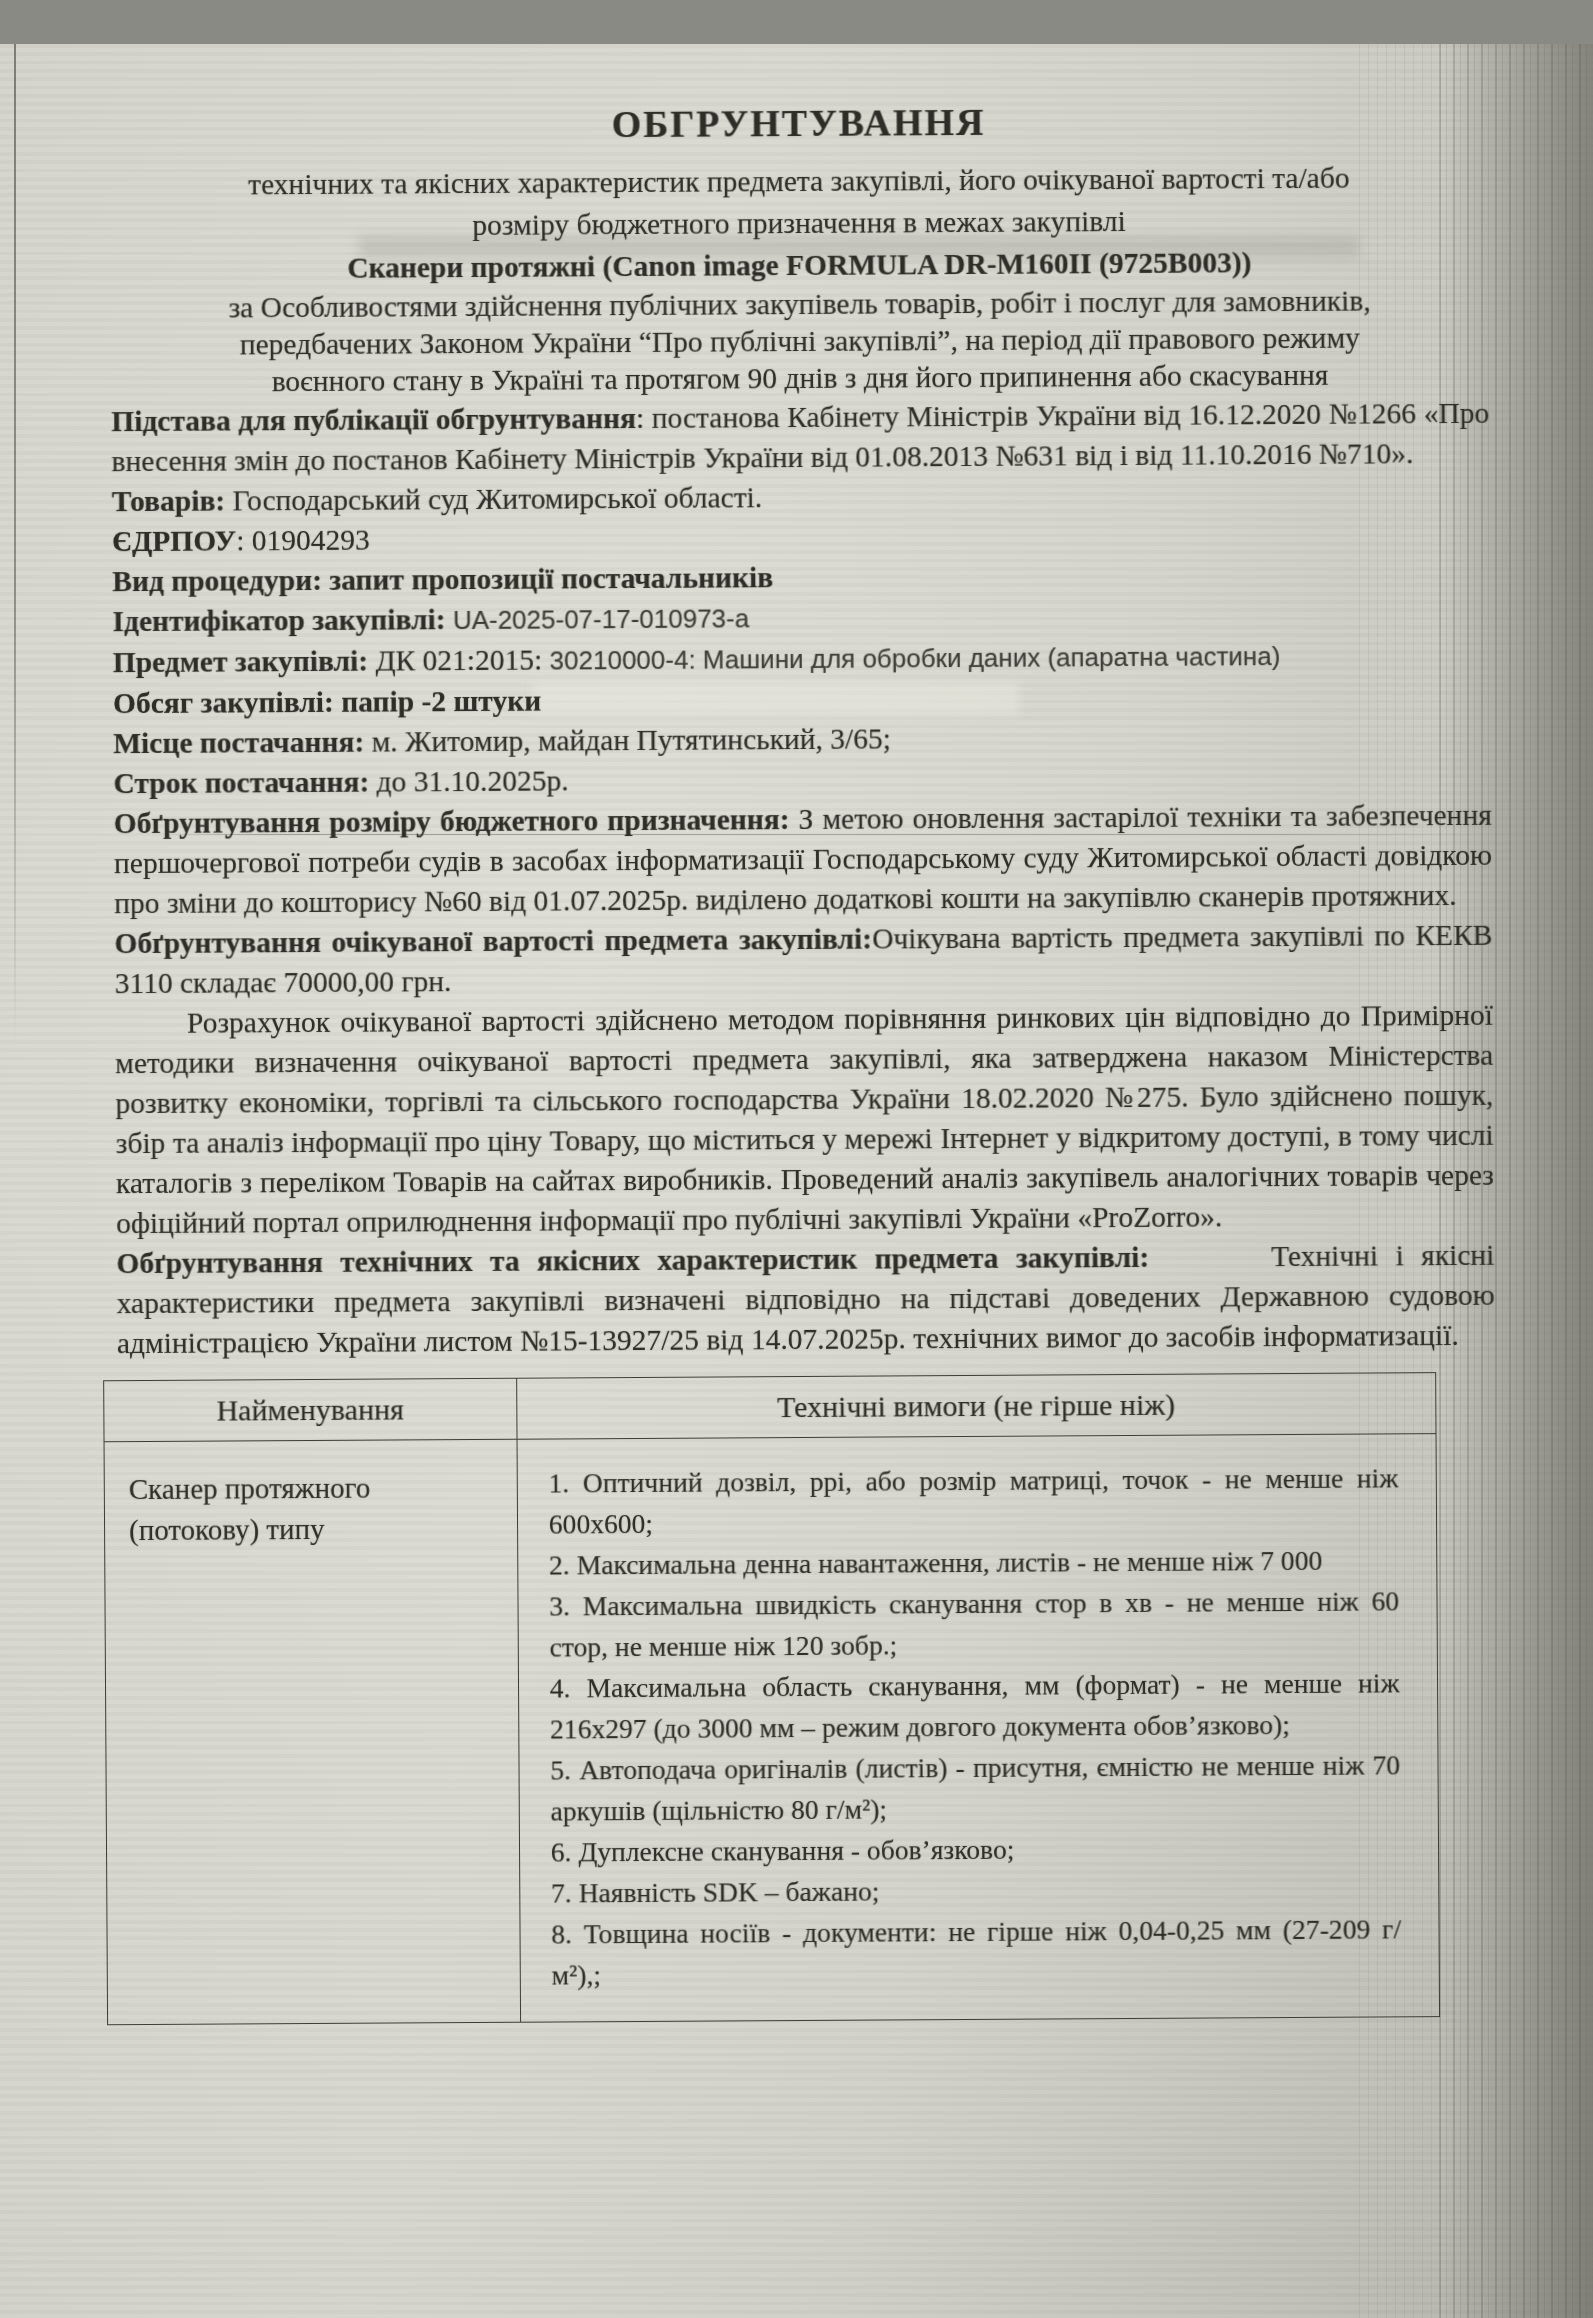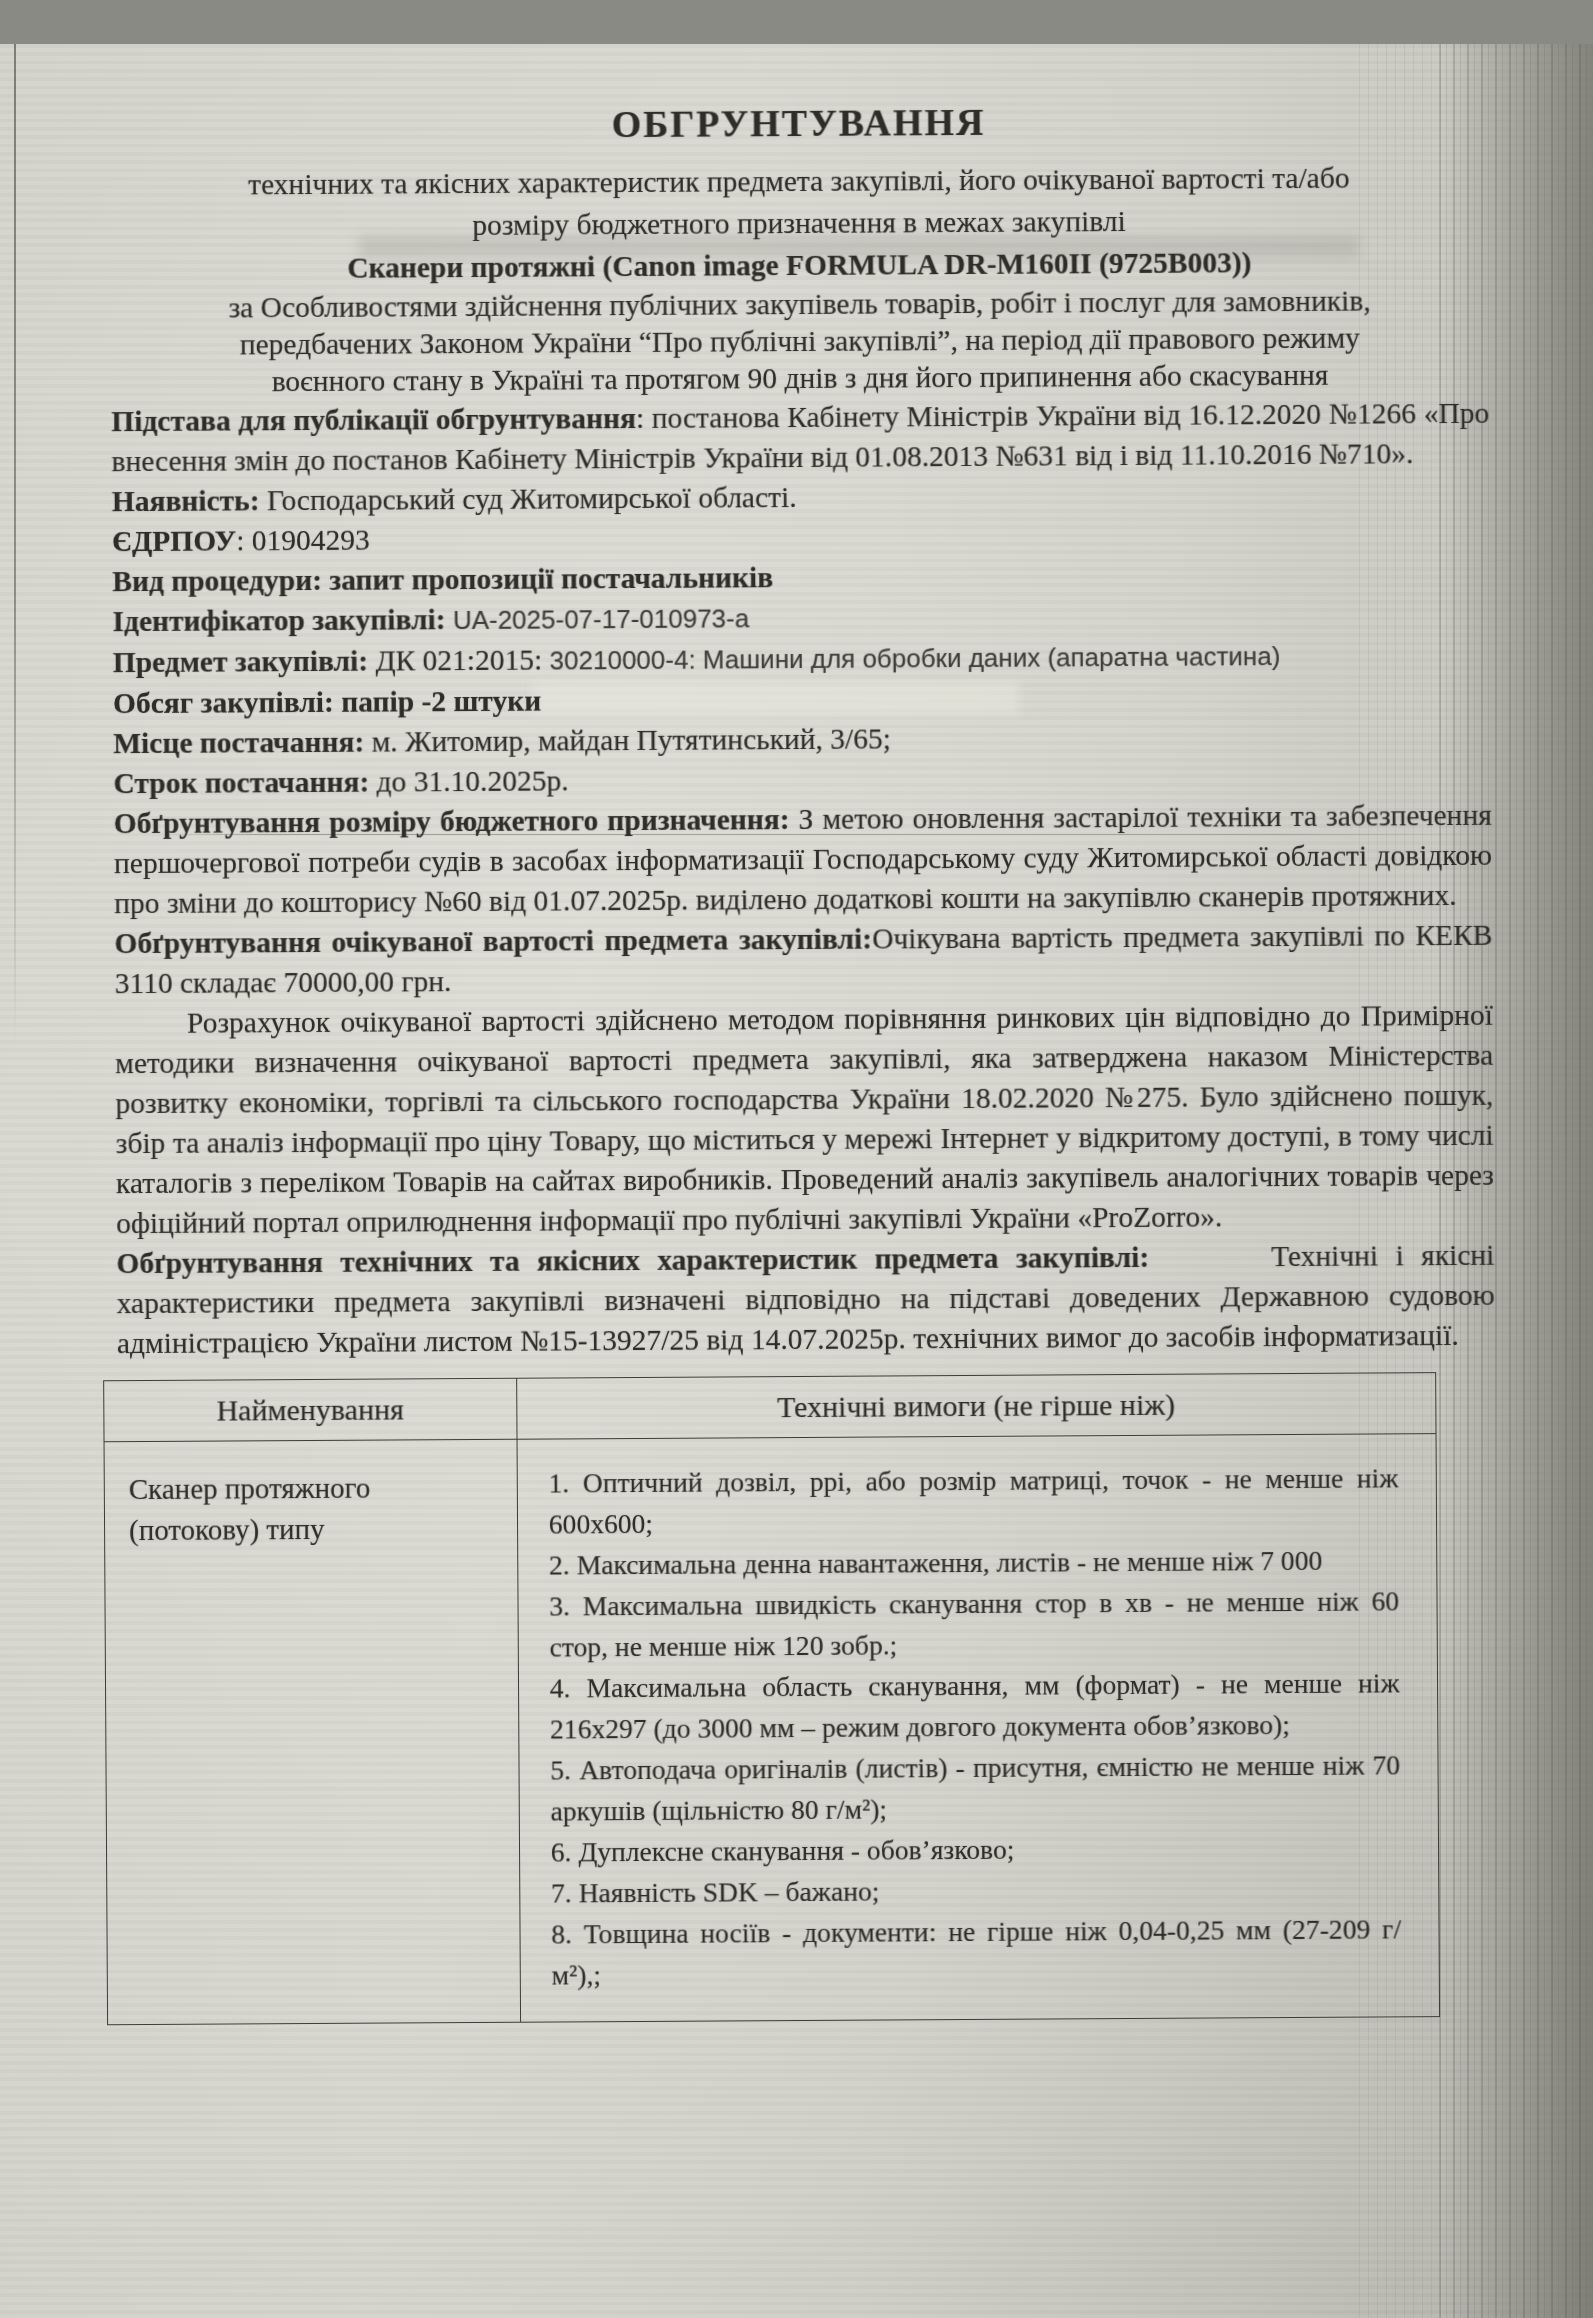--- a/index.html
+++ b/index.html
@@ -128,21 +128,21 @@
     <div class="product-line t-center">Сканери протяжні (Canon image FORMULA DR-M160ІІ (9725B003))</div>
 
     <div class="t-center">
       <div class="intro">за Особливостями здійснення публічних закупівель товарів, робіт і послуг для замовників,</div>
       <div class="intro">передбачених Законом України “Про публічні закупівлі”, на період дії правового режиму</div>
       <div class="intro">воєнного стану в Україні та протягом 90 днів з дня його припинення або скасування</div>
     </div>
 
     <p class="block gap-lg"><b>Підстава для публікації обгрунтування</b><span>: постанова Кабінету Міністрів України від 16.12.2020 №1266 «Про внесення змін до постанов Кабінету Міністрів України від 01.08.2013 №631 від і від 11.10.2016 №710».</span></p>
 
-    <p class="block"><b>Наявність:</b><span> Господарський суд Житомирської області.</span></p>
+    <p class="block"><b>Товарів:</b><span> Господарський суд Житомирської області.</span></p>
 
     <p class="block"><b>ЄДРПОУ</b><span>: 01904293</span></p>
 
     <p class="block"><b>Вид процедури:</b><b> запит пропозиції постачальників</b></p>
 
     <p class="block"><b>Ідентифікатор закупівлі:</b><span> </span><span class="sans">UA-2025-07-17-010973-a</span></p>
 
     <p class="block"><b>Предмет закупівлі:</b><span> ДК 021:2015: </span><span class="sans">30210000-4: Машини для обробки даних (апаратна частина)</span></p>
 
     <p class="block"><b>Обсяг закупівлі: папір -2 штуки</b></p>

